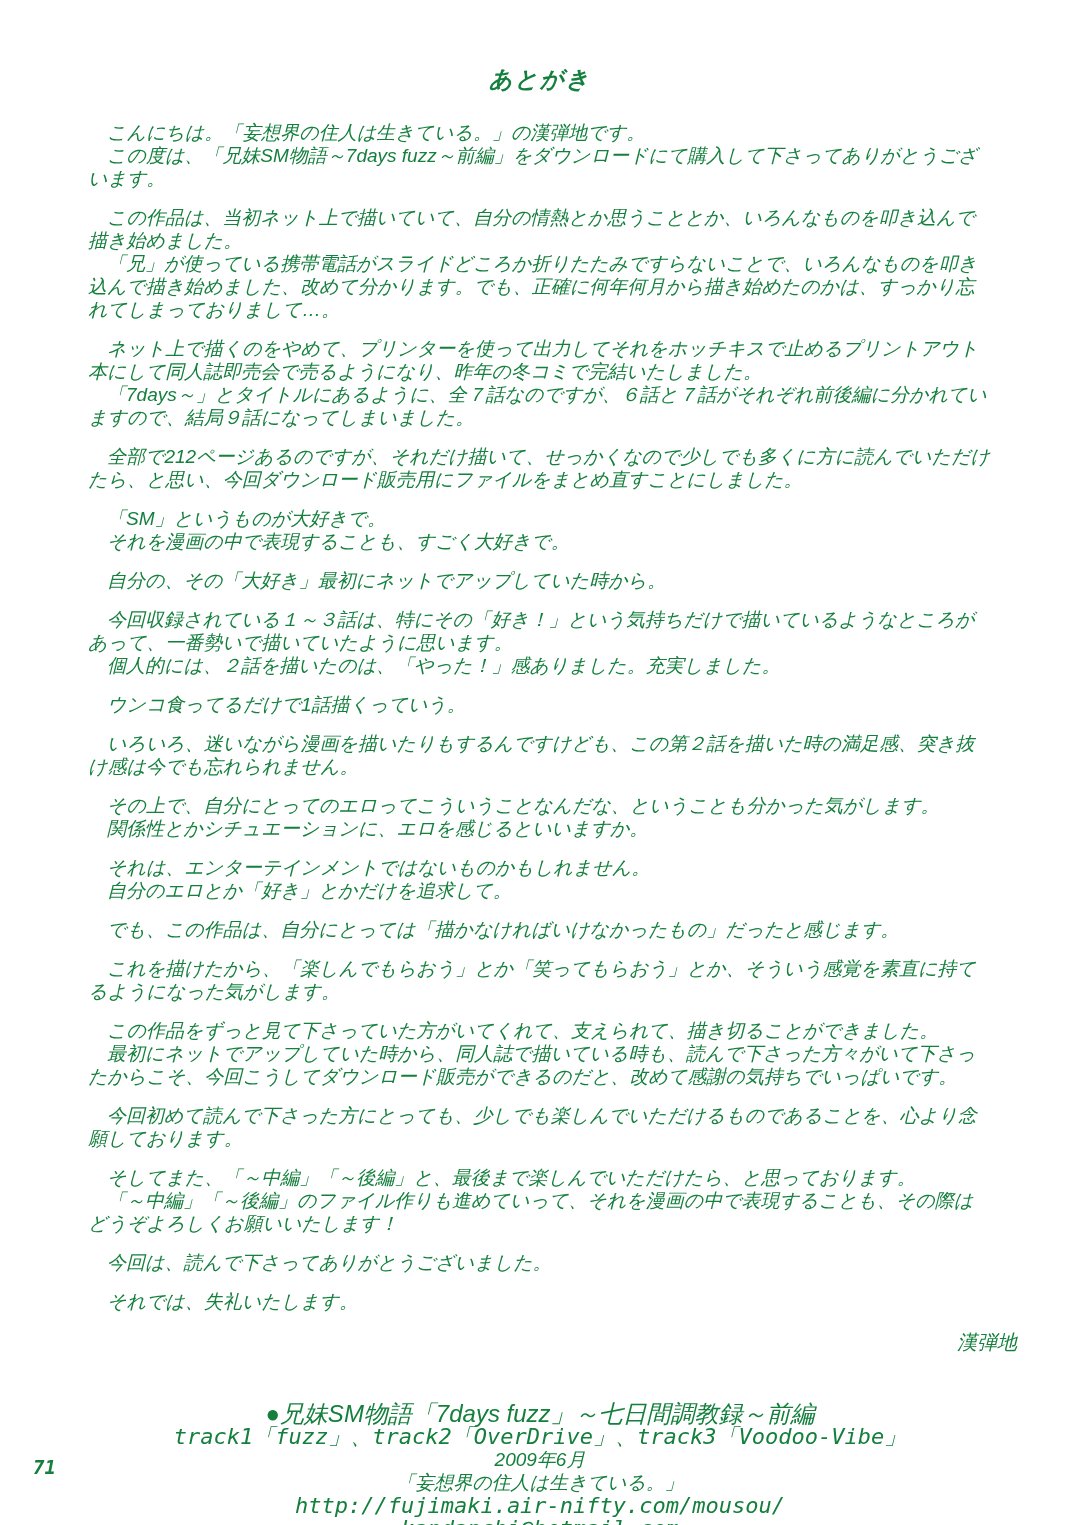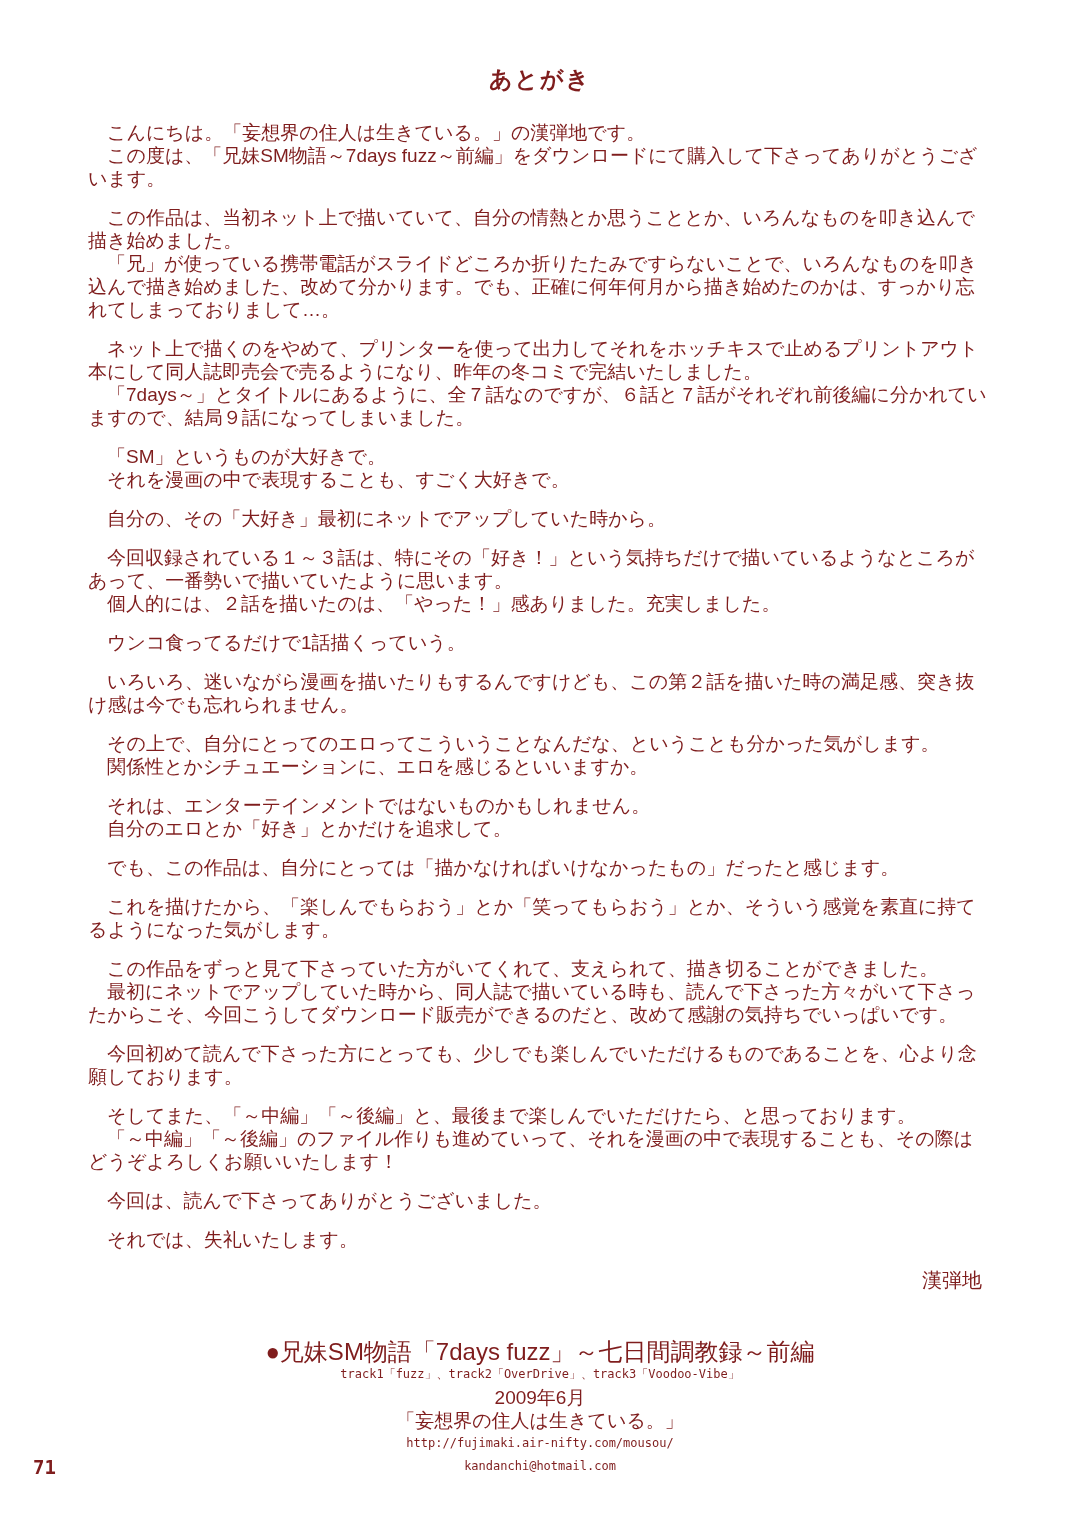--- a/index.html
+++ b/index.html
@@ -5,23 +5,24 @@
   html, body {
     margin: 0;
     padding: 0;
     background: #ffffff;
   }
   .page {
     position: relative;
     width: 1080px;
     height: 1525px;
     background: #ffffff;
-    color: #7f1d1d;
+    color: #15803d;
     font-family: "Liberation Sans", sans-serif;
     overflow: hidden;
+    font-style: italic;
   }
   .title {
     margin: 0;
     padding-top: 64px;
     text-align: center;
     font-size: 23px;
     font-weight: 600;
     letter-spacing: 2px;
   }
   .body {
@@ -32,36 +33,36 @@
   }
   .group {
     margin: 0 4px 16px 0;
   }
   .group p {
     margin: 0;
     text-indent: 1em;
   }
   .signature {
     margin-top: 13px;
-    padding-right: 98px;
+    padding-right: 63px;
     text-align: right;
     font-size: 20px;
   }
   .colophon {
     margin-top: 46px;
     text-align: center;
     font-size: 19px;
     line-height: 23px;
   }
   .colophon .c-title {
     font-size: 24px;
   }
   .colophon .mono {
     font-family: "DejaVu Sans Mono", monospace;
-    font-size: 12px;
+    font-size: 22px;
   }
   .pageno {
     position: absolute;
     left: 33px;
     top: 1456px;
     font-size: 19px;
     font-weight: 600;
     font-family: "DejaVu Sans Mono", monospace;
   }
 </style>
@@ -77,20 +78,23 @@
         <p>こんにちは。「妄想界の住人は生きている。」の漢弾地です。</p>
         <p>この度は、「兄妹SM物語～7days fuzz～前編」をダウンロードにて購入して下さってありがとうございます。</p>
       </div>
       <div class="group">
         <p>この作品は、当初ネット上で描いていて、自分の情熱とか思うこととか、いろんなものを叩き込んで描き始めました。</p>
         <p>「兄」が使っている携帯電話がスライドどころか折りたたみですらないことで、いろんなものを叩き込んで描き始めました、改めて分かります。でも、正確に何年何月から描き始めたのかは、すっかり忘れてしまっておりまして…。</p>
       </div>
       <div class="group">
         <p>ネット上で描くのをやめて、プリンターを使って出力してそれをホッチキスで止めるプリントアウト本にして同人誌即売会で売るようになり、昨年の冬コミで完結いたしました。</p>
         <p>「7days～」とタイトルにあるように、全７話なのですが、６話と７話がそれぞれ前後編に分かれていますので、結局９話になってしまいました。</p>
+      </div>
+      <div class="group">
+        <p>全部で212ページあるのですが、それだけ描いて、せっかくなので少しでも多くに方に読んでいただけたら、と思い、今回ダウンロード販売用にファイルをまとめ直すことにしました。</p>
       </div>
       <div class="group">
         <p>「SM」というものが大好きで。</p>
         <p>それを漫画の中で表現することも、すごく大好きで。</p>
       </div>
       <div class="group">
         <p>自分の、その「大好き」最初にネットでアップしていた時から。</p>
       </div>
       <div class="group">
         <p>今回収録されている１～３話は、特にその「好き！」という気持ちだけで描いているようなところがあって、一番勢いで描いていたように思います。</p>

